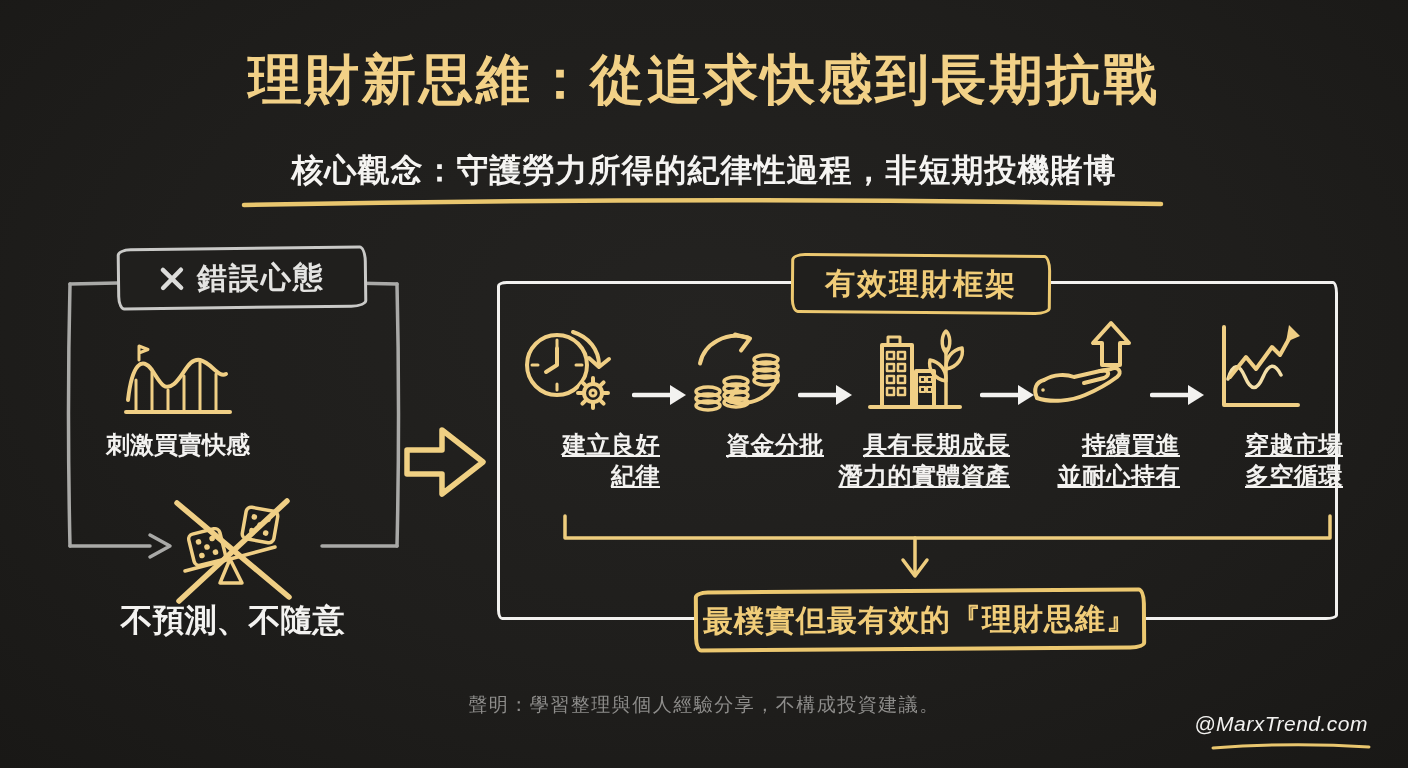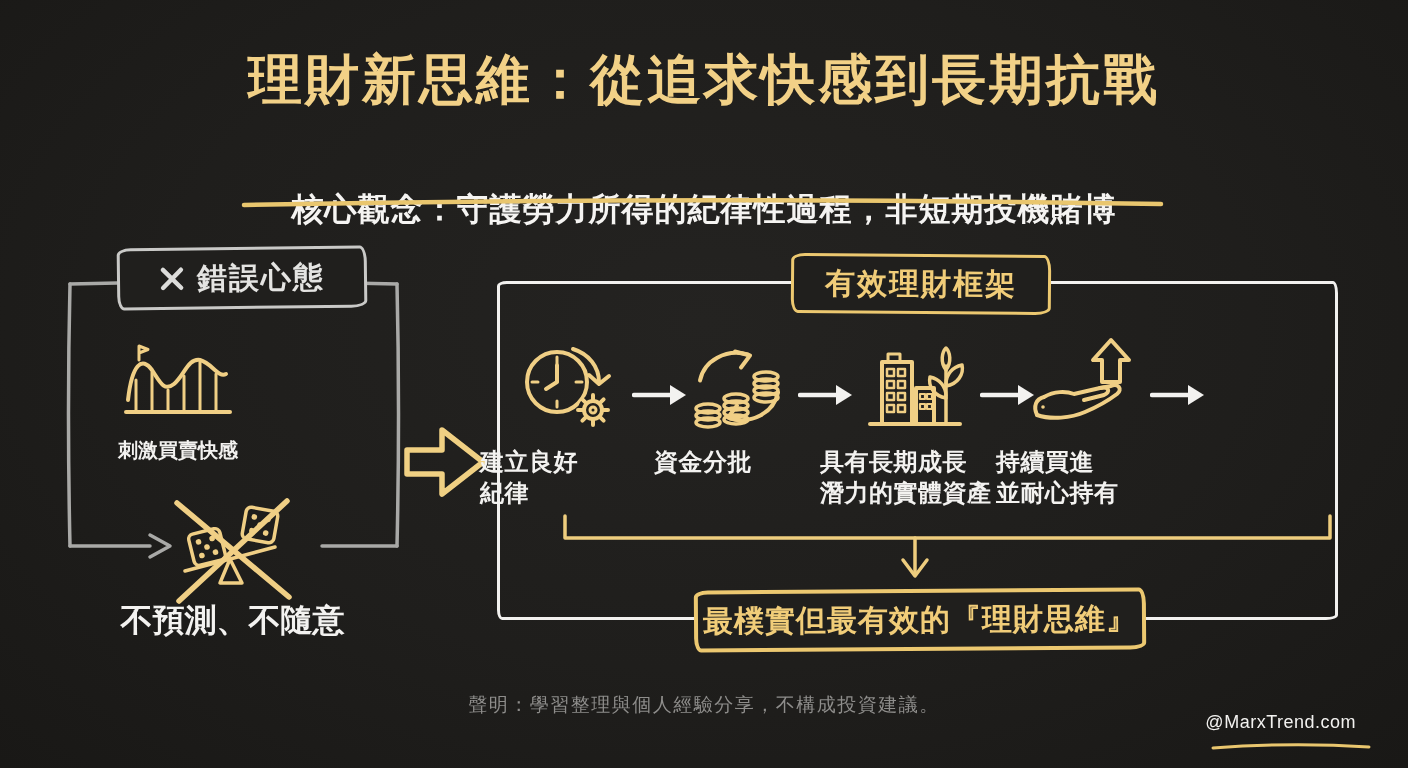--- a/index.html
+++ b/index.html
@@ -9,21 +9,21 @@
     font-family:"Liberation Sans","DejaVu Sans",sans-serif;
     color:#f4f3f1;
   }
   .abs{position:absolute;}
   .title{
     top:44px;left:0;width:100%;text-align:center;
     font-size:54px;font-weight:800;color:#f2d187;letter-spacing:3px;
   }
   .subtitle{
     top:149px;left:0;width:100%;text-align:center;
-    font-size:32px;font-weight:700;color:#f5f4f2;letter-spacing:1px;margin-top:39px;
+    font-size:32px;font-weight:700;color:#f5f4f2;letter-spacing:1px;
   }
   .label-box{
     display:flex;align-items:center;justify-content:center;gap:12px;
     background:#201f1d;box-sizing:border-box;
     border-radius:14px 7px 16px 7px / 7px 16px 7px 14px;
   }
   .wrong-label{
     left:117px;top:247px;width:250px;height:62px;
     border:3.5px solid #c9c9c7;color:#e4e4e2;
     font-size:30px;font-weight:700;letter-spacing:2px;
@@ -41,30 +41,30 @@
     font-size:30px;font-weight:700;letter-spacing:1px;
     transform:rotate(-0.4deg);z-index:5;
   }
   .framework-panel{
     left:497px;top:281px;width:841px;height:339px;box-sizing:border-box;
     border:3px solid #f2f1ef;
     border-radius:10px 5px 12px 5px / 5px 12px 5px 10px;
     z-index:1;
   }
   .witem{ text-align:center; z-index:2;}
-  .wlabel{font-size:20px;font-weight:700;color:#f3f2f0;line-height:1.28;margin-top:8px;}
-  .step{ top:336px;text-align:left;z-index:2;}
+  .wlabel{font-size:24px;font-weight:700;color:#f3f2f0;line-height:1.28;margin-top:0;}
+  .step{ top:319px;text-align:right;z-index:2;text-decoration:underline;}
   .slabel{font-size:24px;font-weight:700;color:#f3f2f0;line-height:1.3;margin-top:10px;letter-spacing:0.5px;}
   .dice-label{font-size:32px;font-weight:700;color:#f3f2f0;line-height:1.3;text-align:center;z-index:2;}
   .disclaimer{
     top:692px;left:274px;width:860px;text-align:center;
     font-size:19px;color:#8e8d8b;letter-spacing:1.5px;
   }
   .watermark{
-    top:712px;right:52px;font-size:18px;color:#f3f2f0;letter-spacing:0.5px;
+    top:712px;right:40px;font-size:21px;color:#f3f2f0;letter-spacing:0.5px;font-style:italic;
   }
   svg{display:block;}
   .inline-icon{margin:0 auto;}
 </style>
 </head>
 <body>
 
 <div class="canvas">
 
   <div class="abs title">理財新思維：從追求快感到長期抗戰</div>
@@ -259,20 +259,34 @@
       <div>持續買進</div>
       <div>並耐心持有</div>
     </div>
   </div>
 
   <svg class="abs" style="left:1150px;top:382px;" width="56" height="26" viewBox="0 0 56 26">
     <path d="M2,13 H38" stroke="#f3f2f0" stroke-width="4.5" stroke-linecap="round" fill="none"></path>
     <polygon points="38,3 54,13 38,23" fill="#f3f2f0"></polygon>
   </svg>
 
+  <div class="abs step" style="left:1171px;width:172px;">
+    <svg class="inline-icon" width="110" height="100" viewBox="0 0 110 100">
+      <g fill="none" stroke="#f0cf85" stroke-width="4" stroke-linecap="round" stroke-linejoin="round">
+        <path d="M22,8 V86 H96"></path>
+        <path d="M26,60 C31,44 37,44 43,58 C49,72 55,72 61,58 C67,44 73,44 79,56" stroke-width="3.5" stroke="#f4dfa8"></path>
+        <path d="M28,58 L44,38 L54,50 L70,28 L78,36 L88,18"></path>
+        <polygon points="84,23 98,17 87,6" fill="#f0cf85" stroke="none"></polygon>
+      </g>
+    </svg>
+    <div class="slabel">
+      <div>穿越市場</div>
+      <div>多空循環</div>
+    </div>
+  </div>
 
   <svg class="abs" style="left:558px;top:512px;z-index:2;" width="780" height="84" viewBox="0 0 780 84">
     <g fill="none" stroke="#eecd7e" stroke-width="3.5" stroke-linecap="round" stroke-linejoin="round">
       <path d="M7,4 V26 H772 V4"></path>
       <path d="M357,26 V60"></path>
       <path d="M345,48 L357,64 L369,48"></path>
     </g>
   </svg>
 
   <div class="abs label-box conclusion-box">

